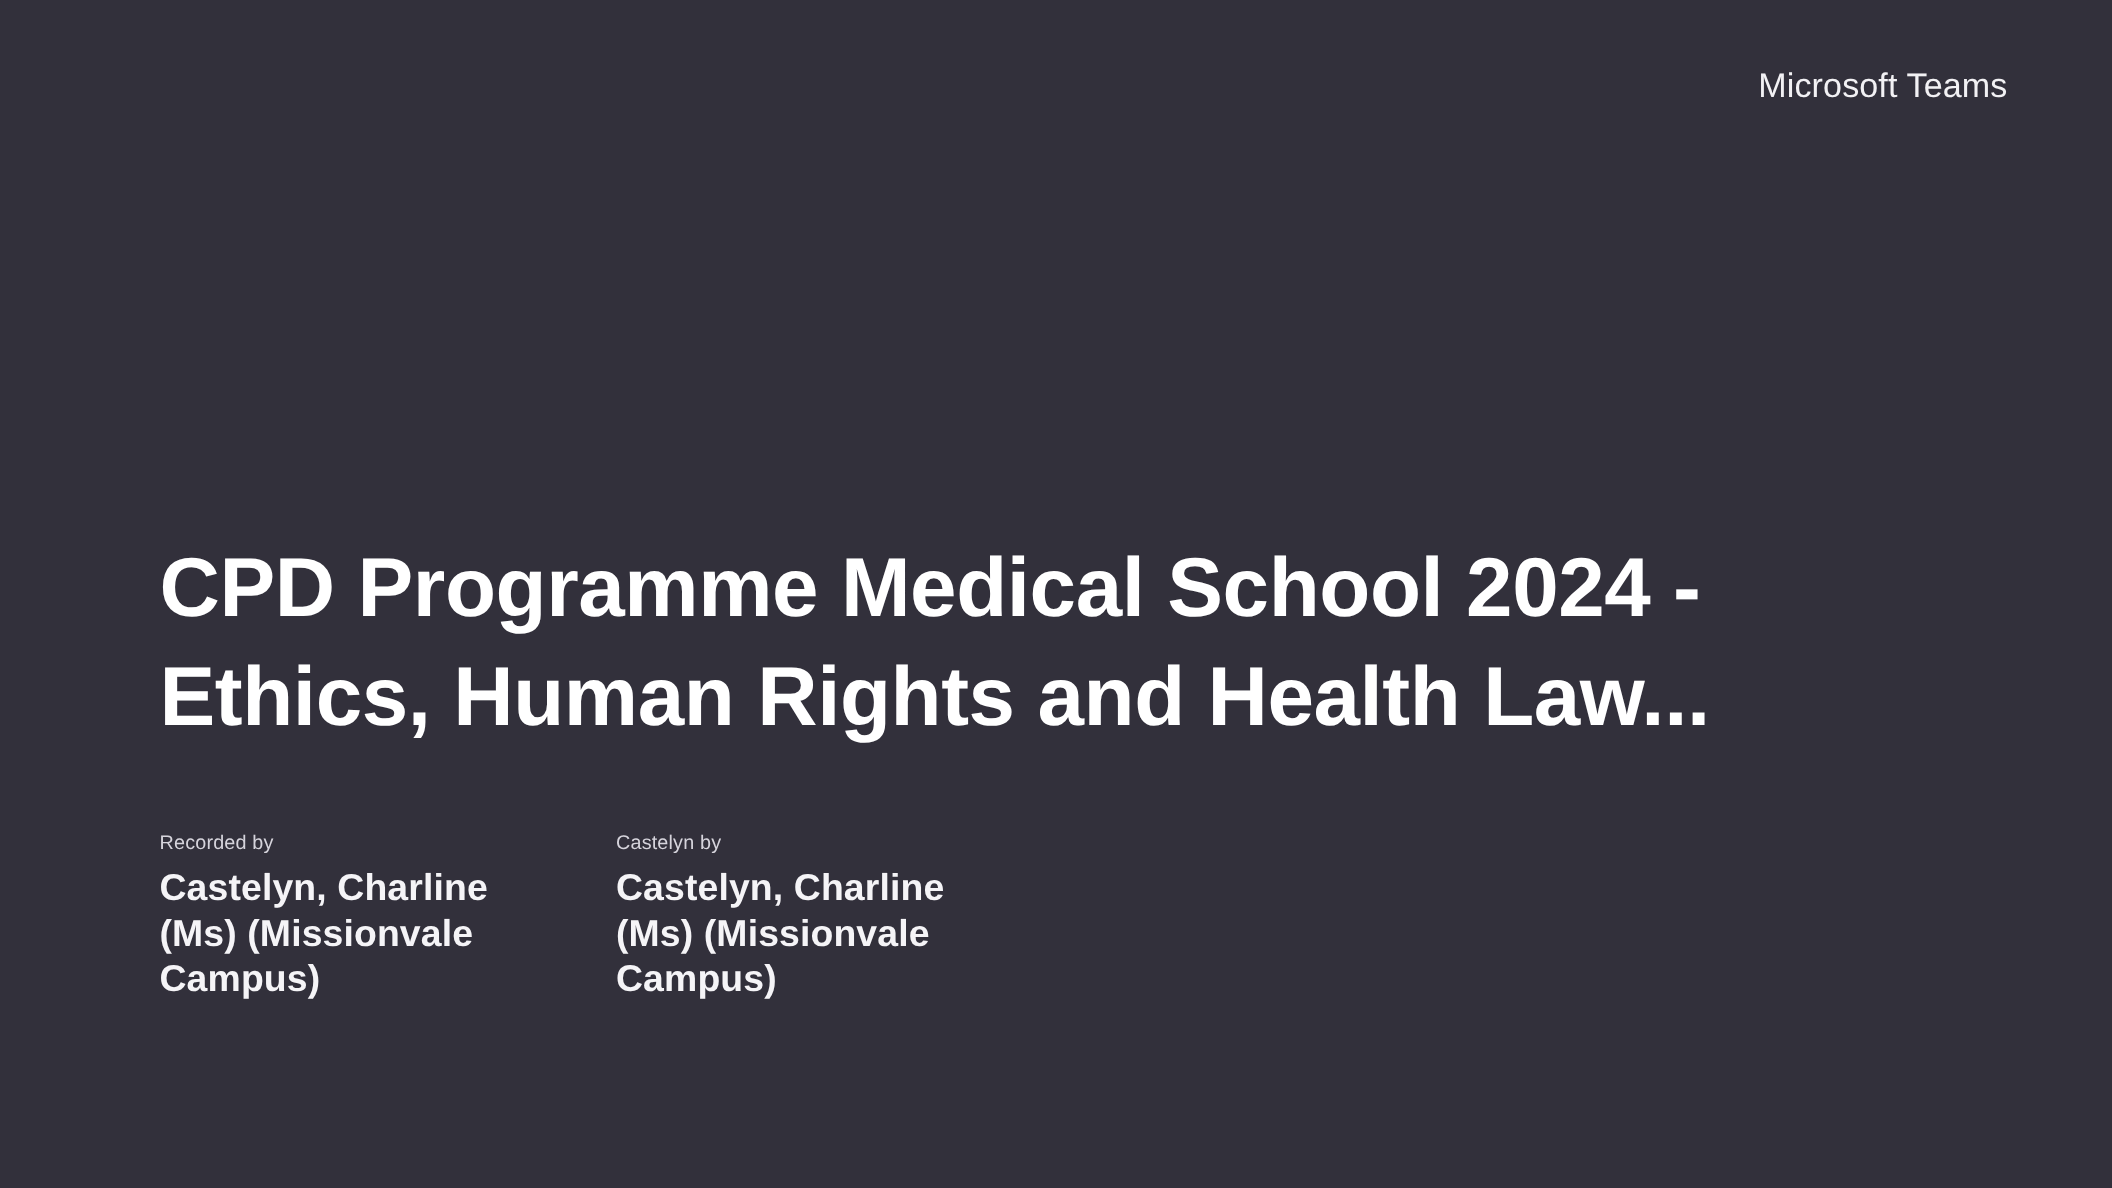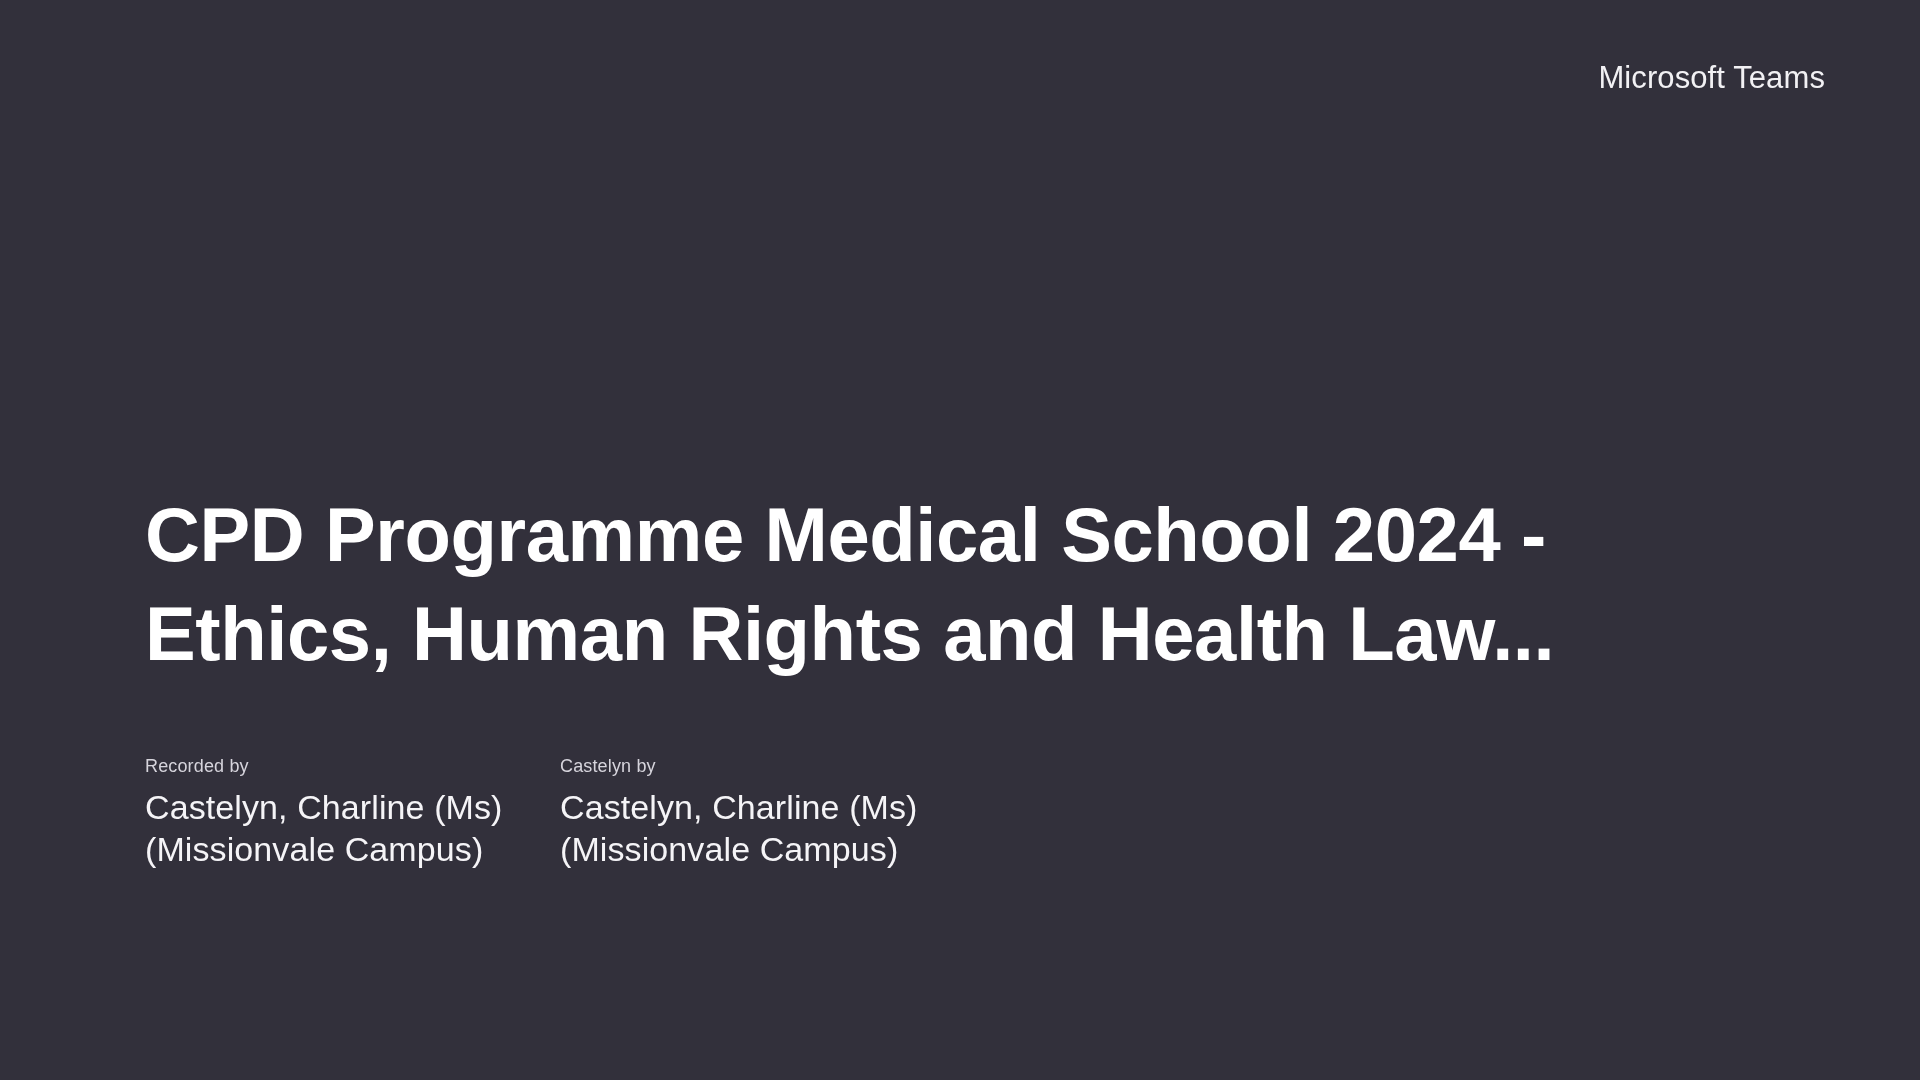--- a/index.html
+++ b/index.html
@@ -83,21 +83,21 @@
   .credit-role {
     font-size: 18px;
     font-weight: 400;
     line-height: 1.2;
     color: #d6d4dc;
     letter-spacing: 0.15px;
     margin-bottom: 10px;
   }
   .credit-name {
     font-size: 34px;
-    font-weight: 400;
+    font-weight: 700;
     line-height: 1.22;
     color: #f5f4f7;
     letter-spacing: 0.1px;
     max-width: 370px;
   }
 </style>
 </head>
 <body>
 
 <div class="stage">

